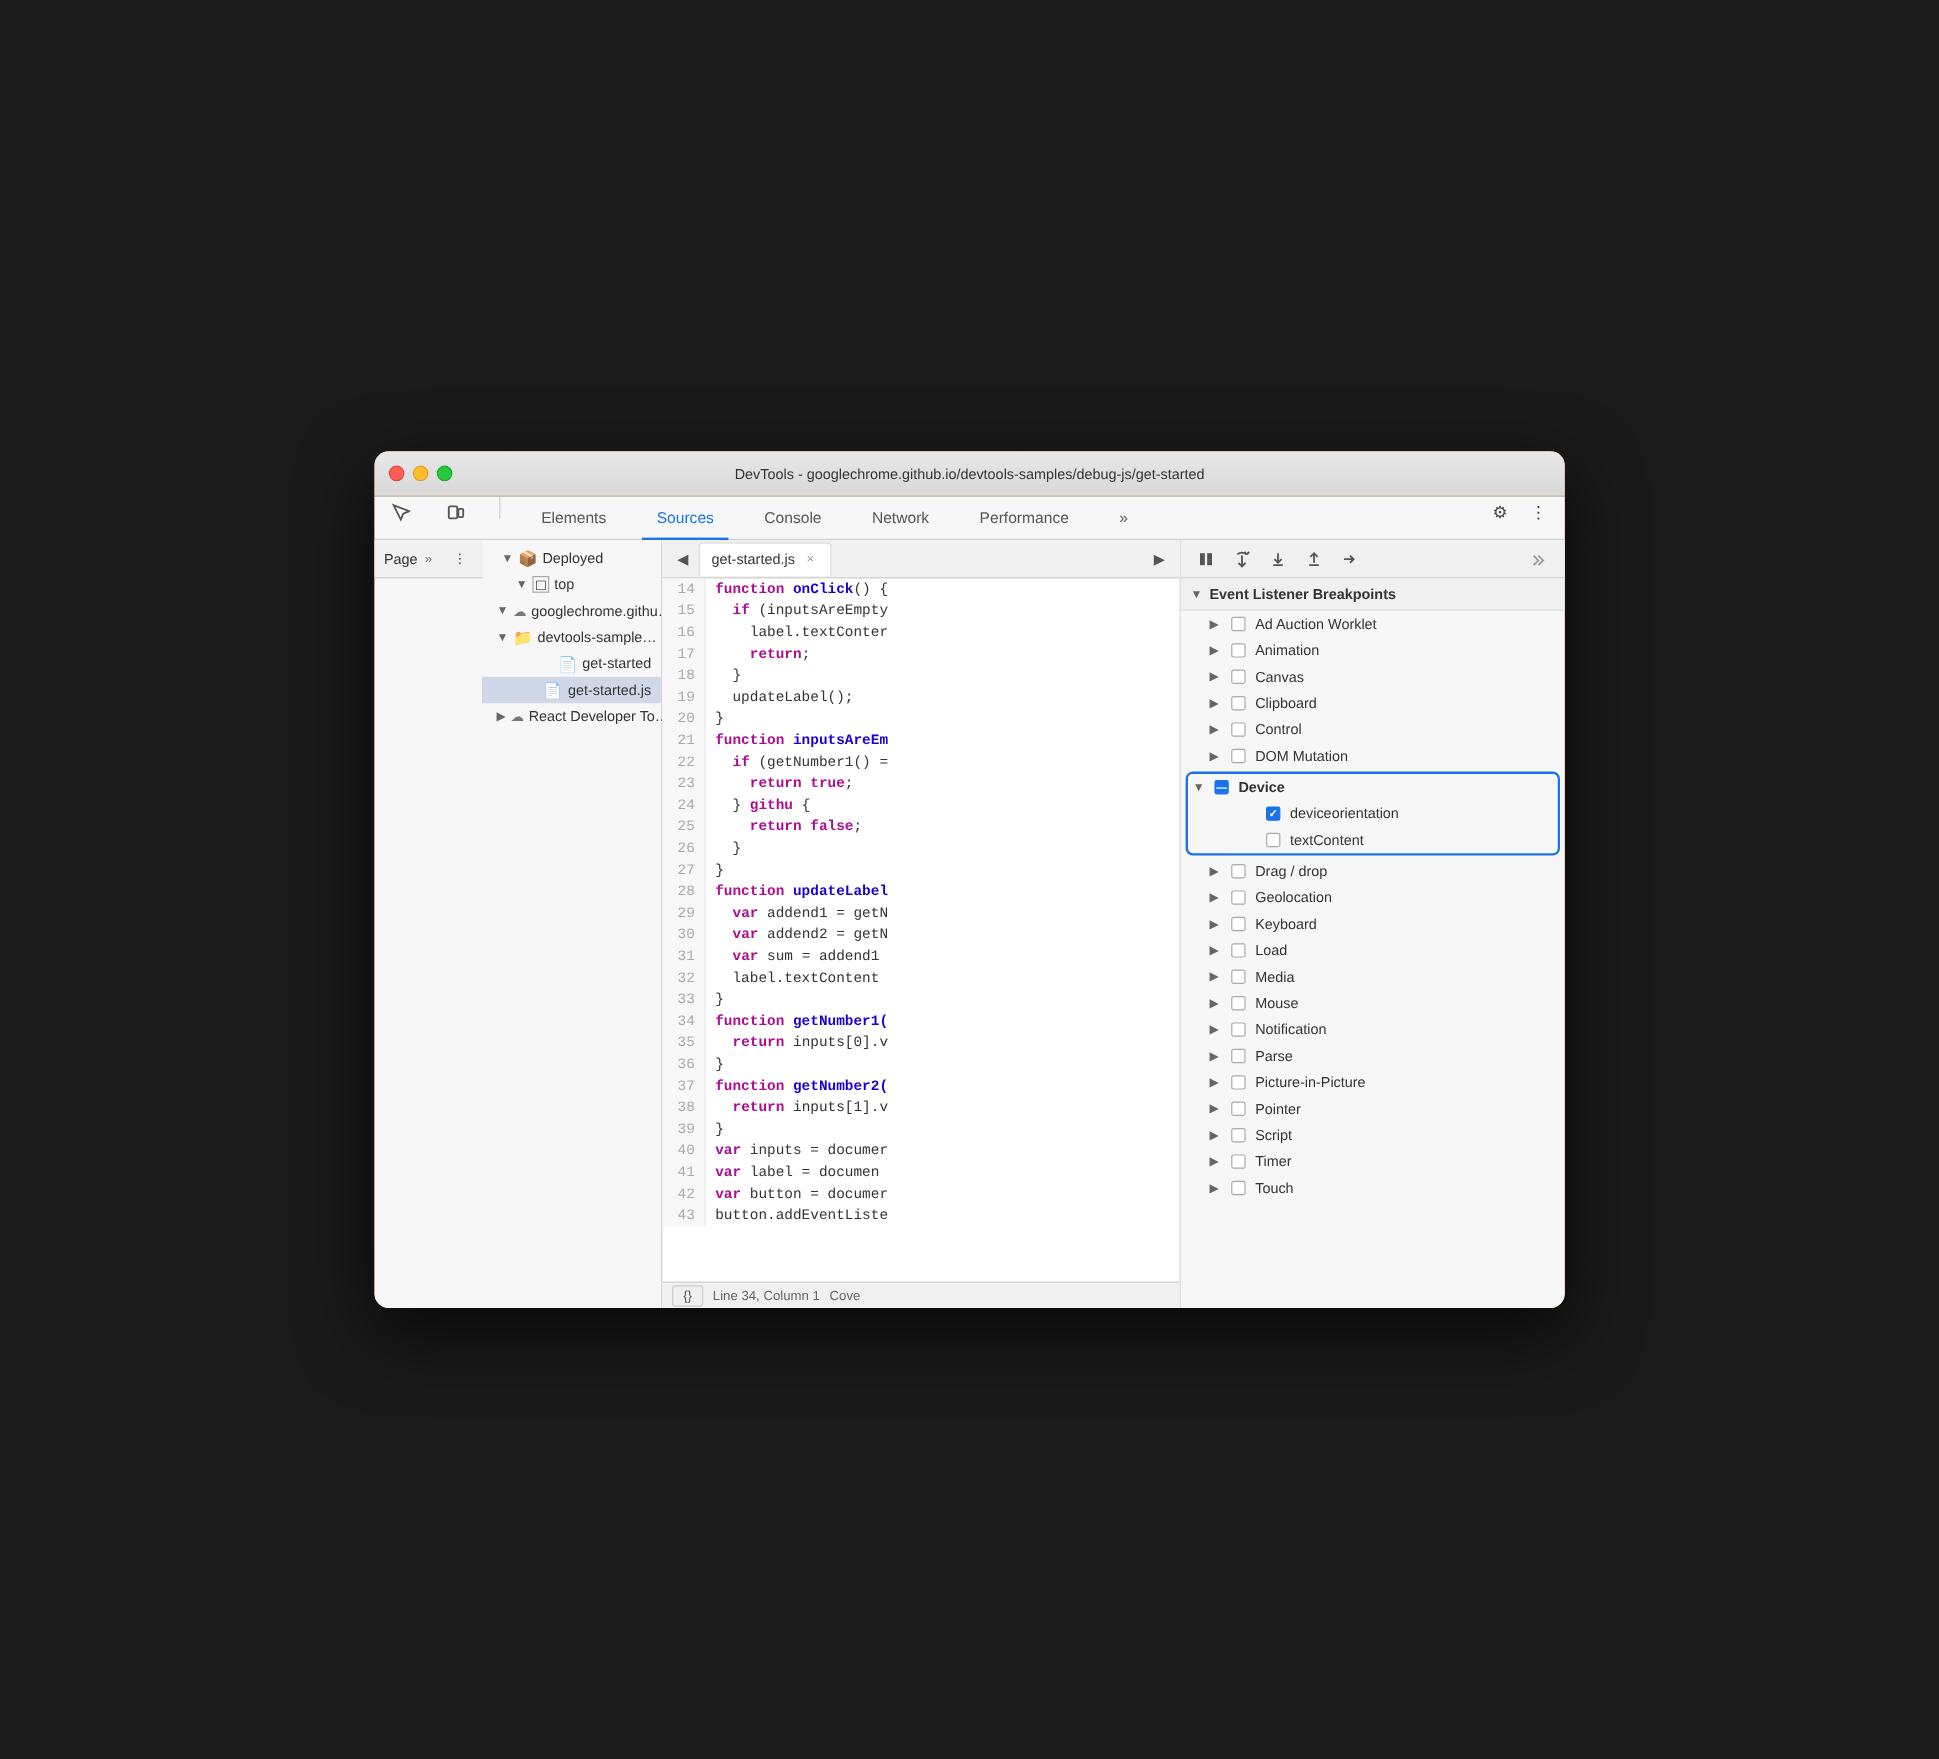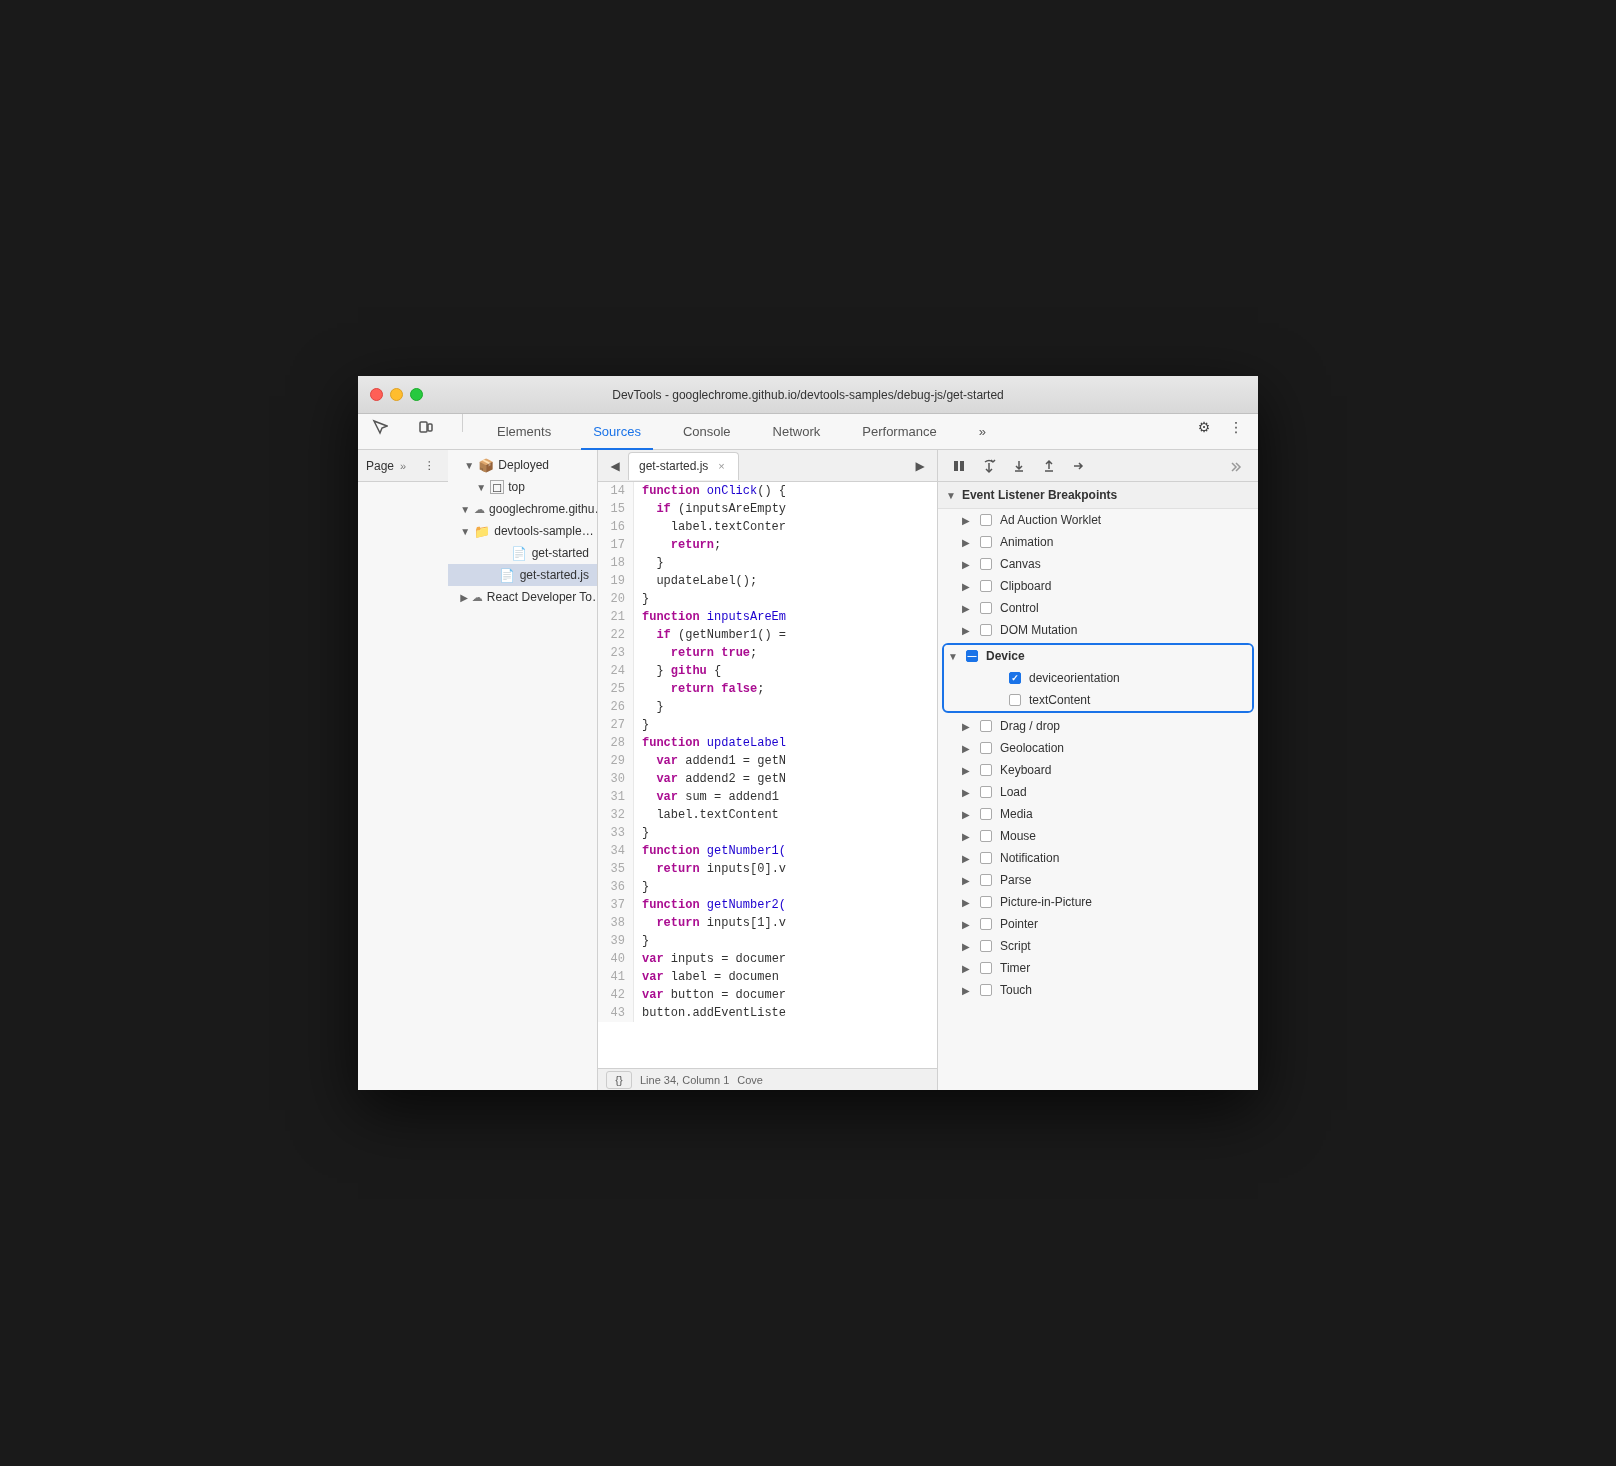--- a/index.html
+++ b/index.html
@@ -8,23 +8,23 @@
       background: #1a1a1a;
       display: flex;
       justify-content: center;
       align-items: center;
       min-height: 100vh;
       font-family: -apple-system, BlinkMacSystemFont, 'Helvetica Neue', sans-serif;
     }
 
     .window {
       background: #fdba74;
-      border-radius: 0;
+      border-radius: 12px;
       box-shadow: 0 20px 60px rgba(0,0,0,0.7);
-      width: 900px;
+      width: 992px;
       overflow: hidden;
     }
 
     .titlebar {
       background: linear-gradient(to bottom, #e8e8e8, #d8d8d8);
       height: 38px;
       display: flex;
       align-items: center;
       padding: 0 12px;
       border-bottom: 1px solid #c0c0c0;
@@ -252,21 +252,21 @@
       border-right: 1px solid #e8e8e8;
     }
 
     .line-content {
       padding: 0 8px;
       white-space: pre;
       color: #333;
     }
 
     .kw { color: #aa0d91; font-weight: bold; } 
-    .fn { color: #1c00cf; }
+    .fn { color: #1c00cf; font-weight: bold; }
 
     .status-bar {
       height: 22px;
       background: #f0f0f0;
       border-top: 1px solid #d0d0d0;
       display: flex;
       align-items: center;
       padding: 0 8px;
       font-size: 11px;
       color: #666;

